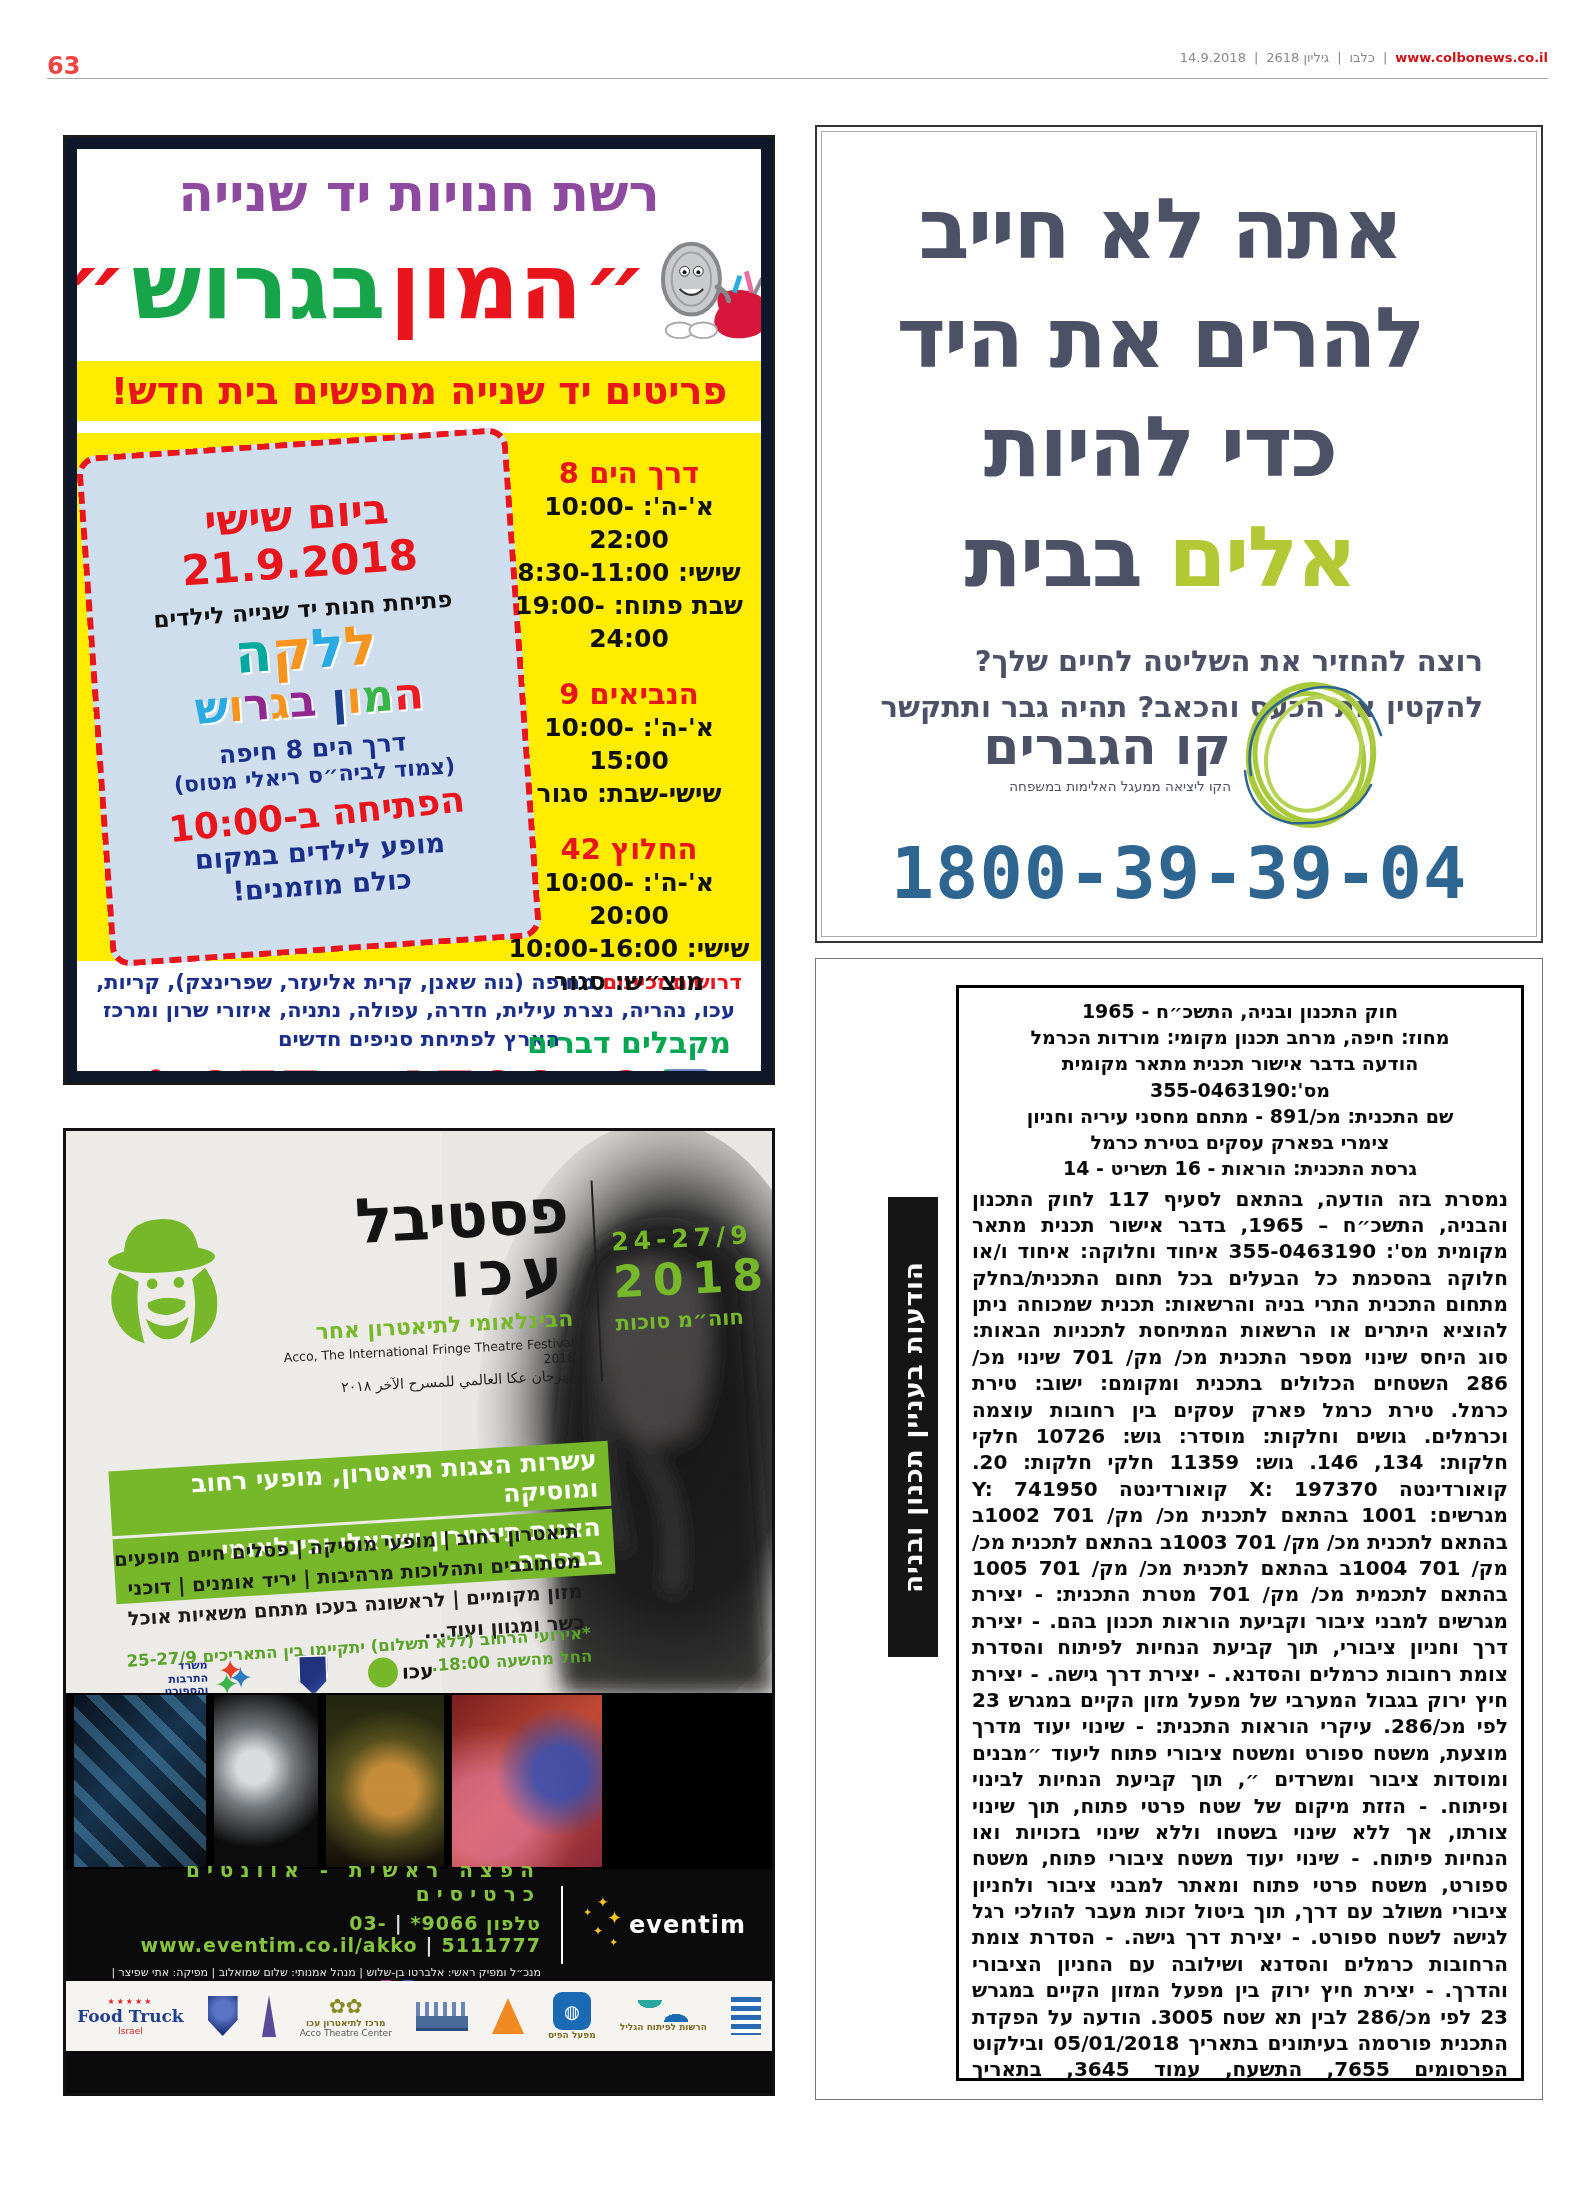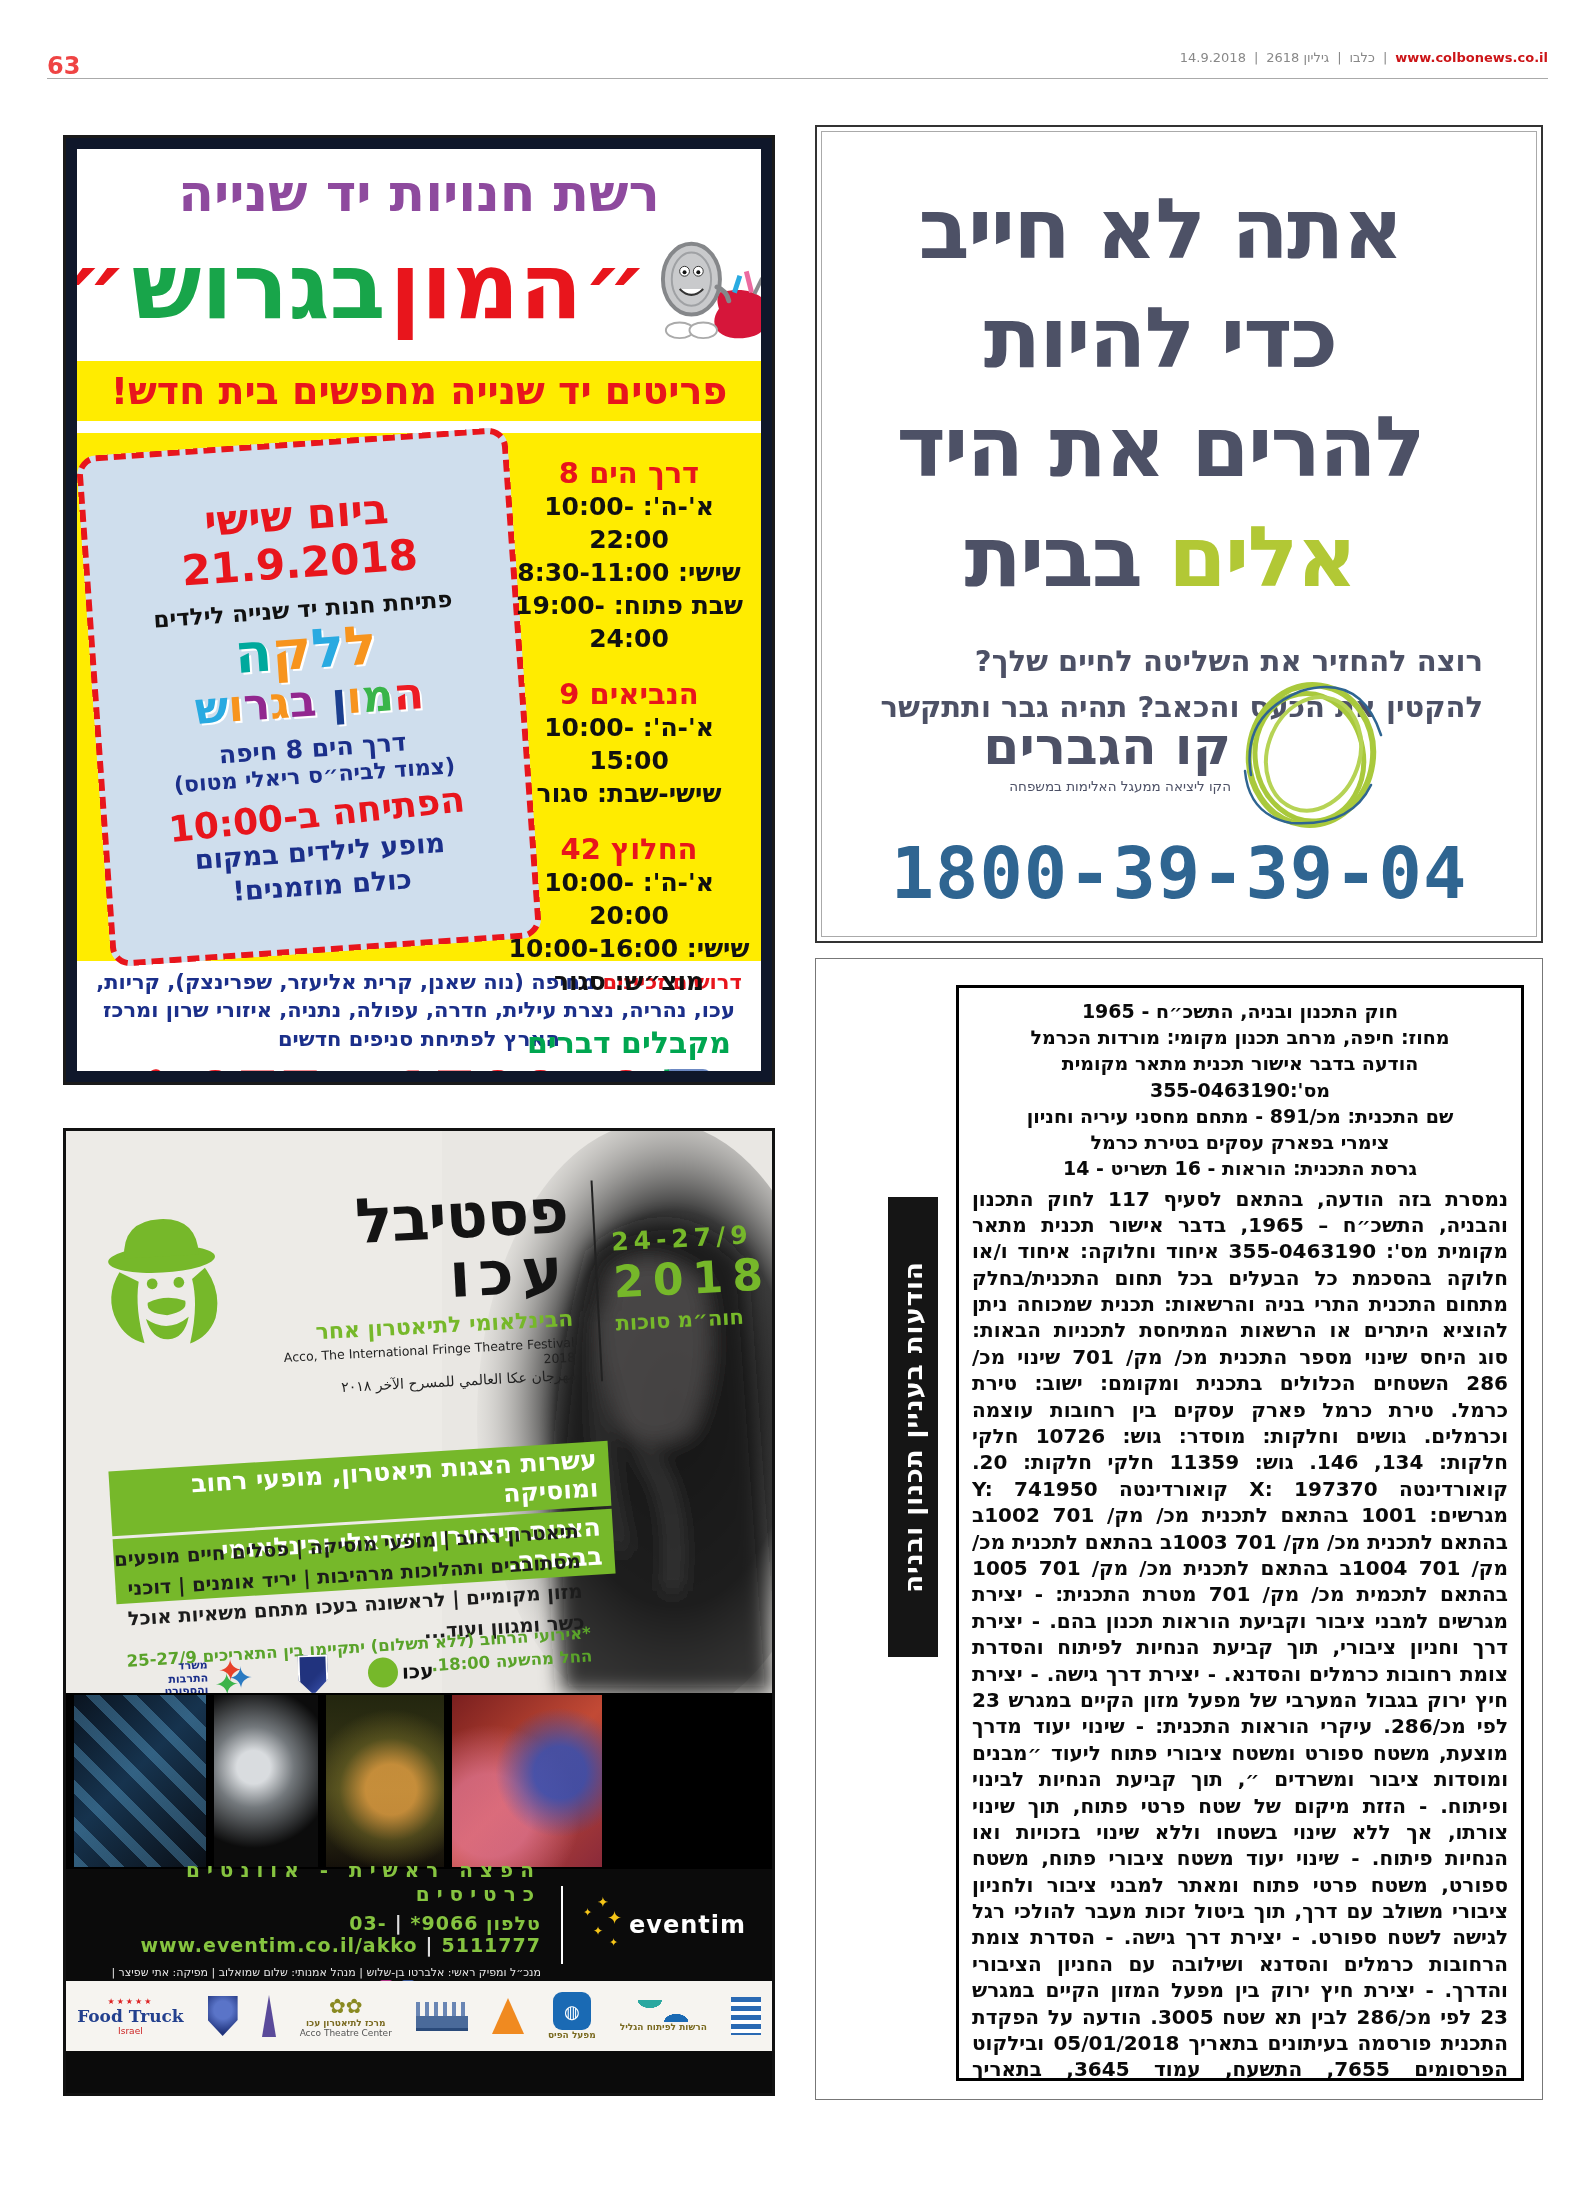--- a/index.html
+++ b/index.html
@@ -383,22 +383,22 @@
           <span class="lg-flag"></span>
         </div>
     </div>
 
     <div class="botbar"></div>
   </div>
 
   <div class="ad3">
     <div class="kv-head">
       <div>אתה לא חייב</div>
+      <div>להרים את היד</div>
       <div>כדי להיות</div>
-      <div>להרים את היד</div>
       <div>
         <span class="green">אלים</span>
         <span>בבית</span>
       </div>
     </div>
     <div class="kv-sub">
       <div>רוצה להחזיר את השליטה לחיים שלך?</div>
       <div>להקטין את הכעס והכאב? תהיה גבר ותתקשר</div>
     </div>
     <div class="kv-logo">

